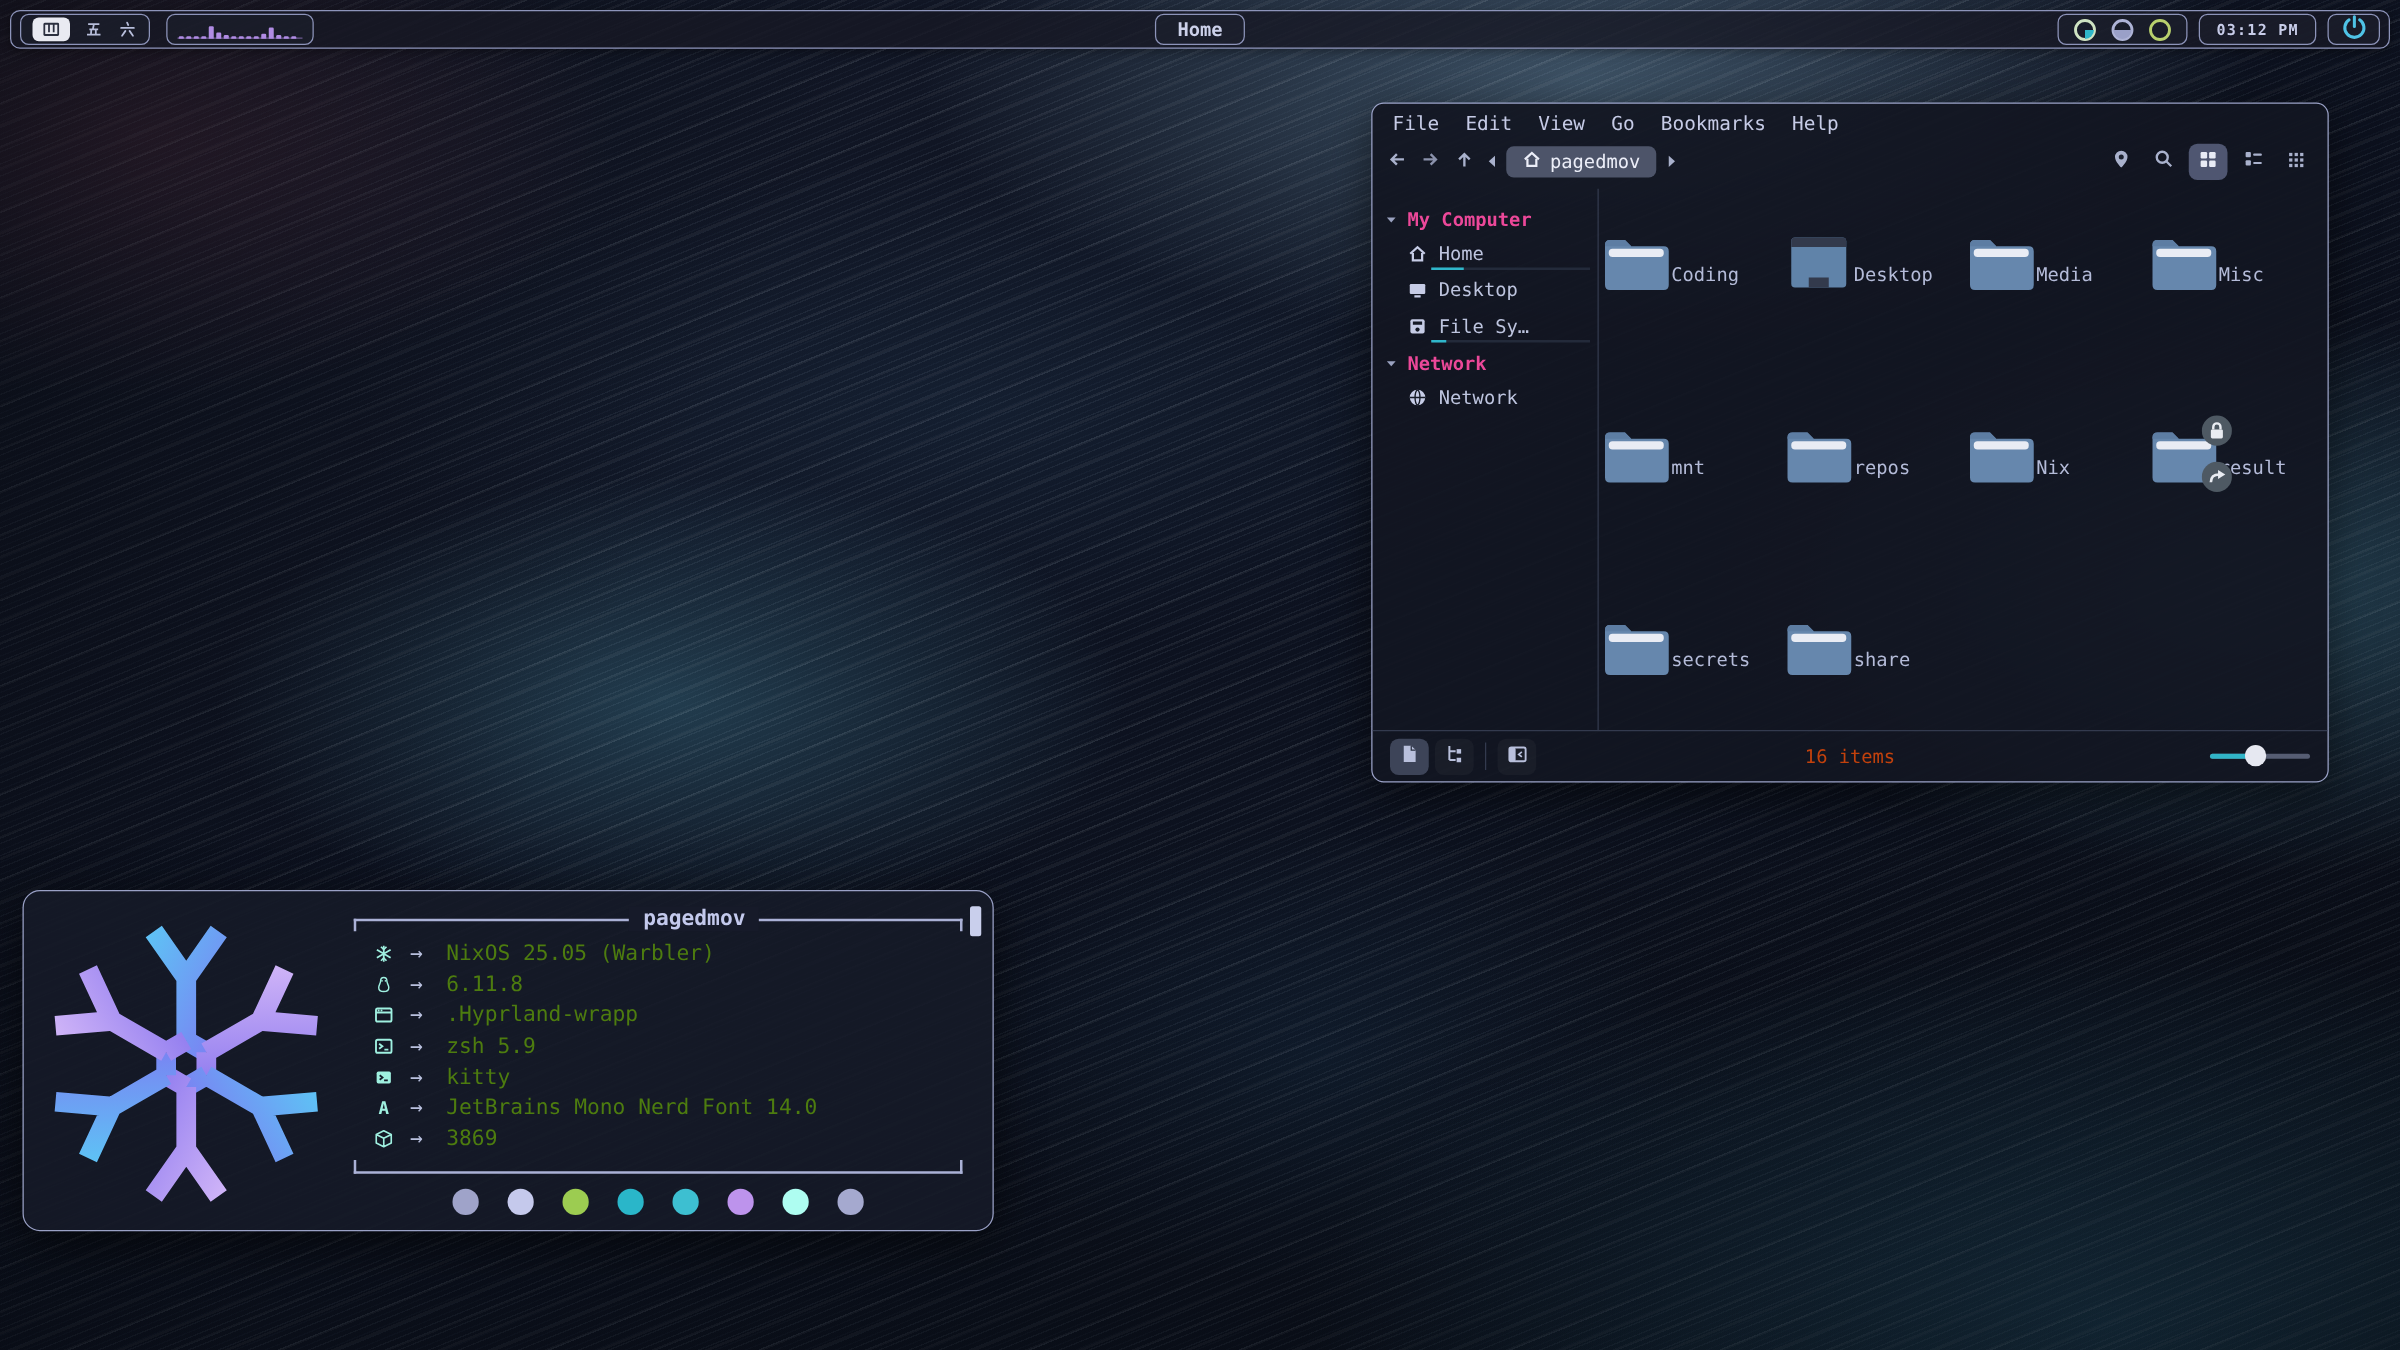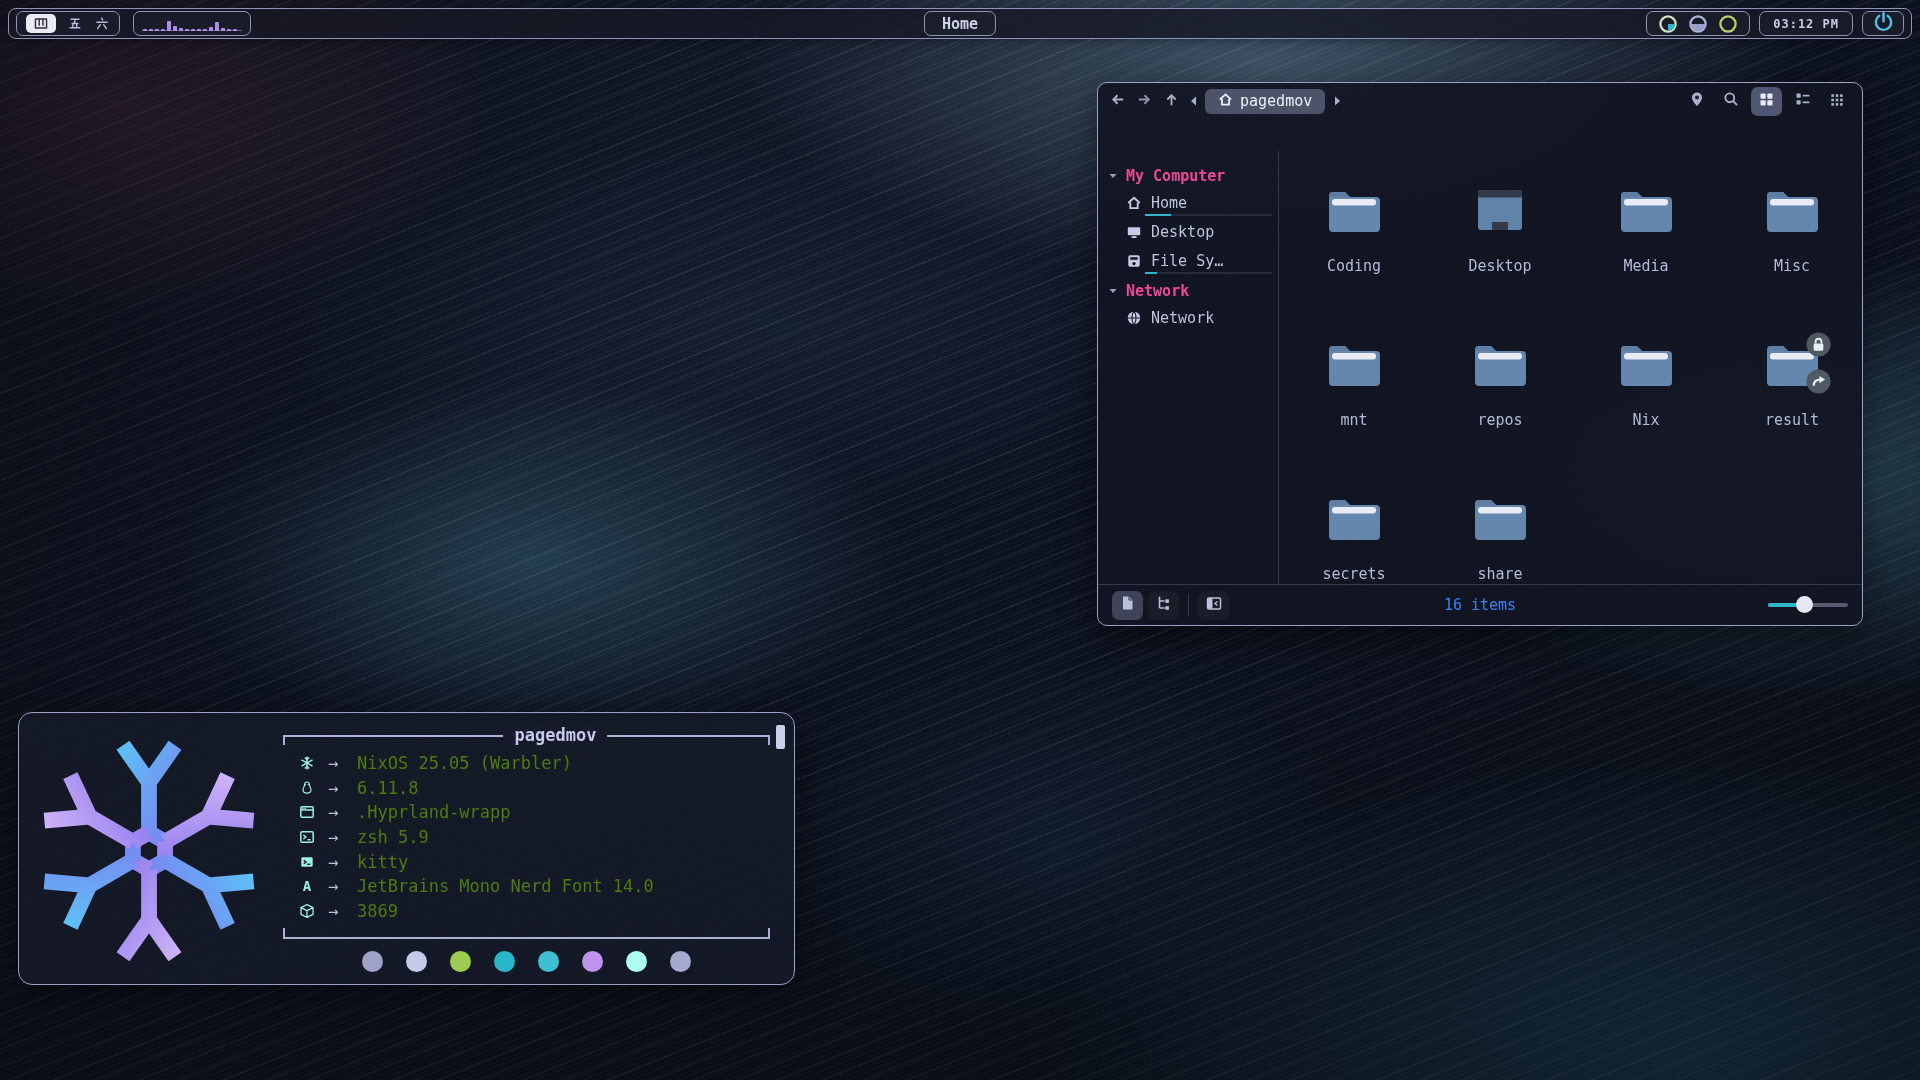--- a/index.html
+++ b/index.html
@@ -70,34 +70,34 @@
   .sb-header{display:flex;gap:8px;align-items:center;color:#ec4899;font-weight:bold;padding:4px 0;}
   .sb-header .cic{color:#9aa2c0;display:flex;}
   .sb-item{display:flex;gap:9px;align-items:center;padding:5px 6px 6px 18px;color:#bdc4de;position:relative;}
   .sb-item .sic{color:#c6cce6;display:flex;}
   .sb-u{position:absolute;left:37px;right:6px;bottom:2px;height:2px;background:#232a3a;}
   .sb-u::before{content:"";position:absolute;left:0;top:0;height:2px;background:#2fb6ca;width:26px;}
   .sb-u.narrow::before{width:12px;}
 
   .fm-grid{flex:1;display:grid;grid-template-columns:repeat(4,146px);grid-auto-rows:154px;
     padding-top:36px;margin-left:2px;justify-items:center;align-content:start;}
-  .fcell{display:flex;flex-direction:column;align-items:center;width:146px;}
+  .fcell{display:flex;flex-direction:row;width:146px;}
   .ficon{position:relative;width:56px;height:46px;}
   .flabel{margin-top:24px;font-size:15px;color:#b4bbd8;white-space:nowrap;}
   .emblem{position:absolute;width:25px;height:25px;}
   .emblem.lock{right:-11px;top:-9px;}
   .emblem.symlink{right:-11px;bottom:-7px;}
 
   .fm-statusbar{position:absolute;bottom:0;height:41px;left:0;right:0;border-top:1px solid #333a4e;
     display:flex;align-items:center;padding:0 14px;}
   .sb-btn{width:31px;height:29px;border-radius:7px;display:grid;place-items:center;
     color:#b9c0dc;background:rgba(255,255,255,.035);margin-right:5px;}
   .sb-btn.active{background:#3d4458;}
   .sb-sep{width:1px;height:22px;background:#333a4e;margin:0 9px 0 4px;}
-  .status-count{position:absolute;left:0;right:0;text-align:center;font-size:15px;color:#3b82f6;pointer-events:none;}
+  .status-count{position:absolute;left:0;right:0;text-align:center;font-size:15px;color:#c2410c;pointer-events:none;}
   .zoom-slider{margin-left:auto;position:relative;width:80px;height:18px;z-index:1;}
   .zs-track{position:absolute;left:0;right:0;top:7px;height:4px;border-radius:2px;background:#565d73;}
   .zs-fill{position:absolute;left:0;width:46%;top:7px;height:4px;border-radius:2px;background:#31b5c8;}
   .zs-handle{position:absolute;left:38%;top:0;width:17px;height:17px;border-radius:50%;background:#e6e8f1;}
 
   
   .fetch-panel{position:absolute;left:18px;top:712px;width:777px;height:273px;
     border:1.5px solid #9aa1c6;border-radius:14px;background:rgba(22,26,40,.88);
     display:flex;padding:16px 22px 12px 14px;gap:16px;box-shadow:0 10px 36px rgba(0,0,0,.5);}
   .nix-logo{width:232px;height:232px;align-self:center;flex:none;}
@@ -195,20 +195,28 @@
     <div class="pill powerpill">
       <span><svg width="21" height="21" viewBox="0 0 20 20">
             <path d="M10 2.2 v7.6" stroke="currentColor" stroke-width="2.3" stroke-linecap="round"></path>
             <path d="M6 4.6 a7.3 7.3 0 1 0 8 0" stroke="currentColor" stroke-width="2.3" fill="none" stroke-linecap="round"></path>
           </svg></span>
     </div>
   </div>
 </header>
 
 <section class="fm-window">
+  <nav class="fm-menubar">
+      <span class="menu-item">File</span>
+      <span class="menu-item">Edit</span>
+      <span class="menu-item">View</span>
+      <span class="menu-item">Go</span>
+      <span class="menu-item">Bookmarks</span>
+      <span class="menu-item">Help</span>
+    </nav>
   <div class="fm-toolbar">
     <span class="tb-btn">
         <span><svg width="17" height="17" viewBox="0 0 18 18">
             <path d="M15 9 H4.5 M9 4.5 L4.5 9 l4.5 4.5" stroke="currentColor" stroke-width="2" fill="none"></path>
           </svg></span>
       </span>
     <span class="tb-btn dim">
         <span><svg width="17" height="17" viewBox="0 0 18 18">
             <path d="M3 9 H13.5 M9 4.5 L13.5 9 L9 13.5" stroke="currentColor" stroke-width="2" fill="none"></path>
           </svg></span>

